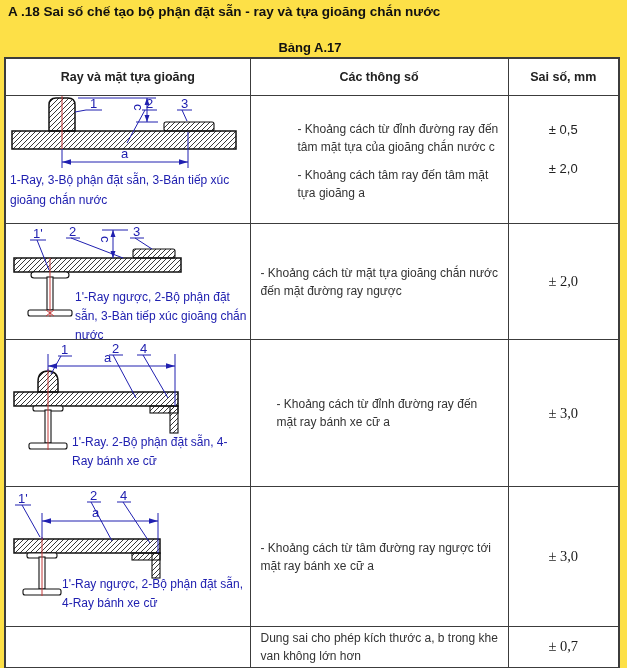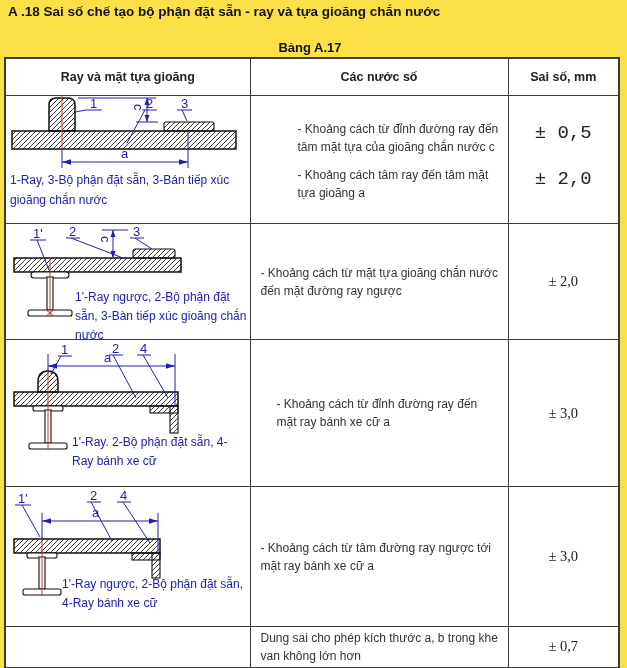--- a/index.html
+++ b/index.html
@@ -17,21 +17,21 @@
   td{vertical-align:top;padding:0;background:#fff;}
   .draw-cell{position:relative;}
   .draw-cell svg{position:absolute;left:0;top:0;}
   .cap{position:absolute;font-size:12px;line-height:1.7;color:#2020b0;}
   .params{font-size:12px;line-height:1.5;color:#333;padding:0 8px 0 10px;}
   .params p{margin:0 0 10px 0;}
   .mid{vertical-align:middle;}
   .tolcell{text-align:center;vertical-align:middle;font-family:"Liberation Serif",serif;
            font-size:14.5px;color:#1c1c1c;}
   .tol-stack{display:flex;flex-direction:column;align-items:center;}
-  .tol-stack div{font-family:Liberation Mono, monospace;font-size:19px;text-align:center;}
+  .tol-stack div{font-family:Liberation Sans, sans-serif;font-size:13px;text-align:center;}
   .lbl{font-size:13px;fill:#2020b0;}
   .dim{stroke:#2020b0;stroke-width:1;fill:none;}
   .arr{fill:#2020b0;stroke:none;}
   .edge{stroke:#111;stroke-width:1.5;}
   .thin{stroke:#111;stroke-width:1.1;}
   .red{stroke:#c43b3b;stroke-width:1;}
   .ul{stroke:#2020b0;stroke-width:1;}
 </style>
 </head>
 <body>
@@ -43,21 +43,21 @@
   <table class="tol">
     <colgroup>
         <col style="width:245px">
         <col style="width:258px">
         <col style="width:111px">
       </colgroup>
 
     <tbody>
         <tr style="height:29px">
       <th>Ray và mặt tựa gioăng</th>
-      <th>Các nước số</th>
+      <th>Các thông số</th>
       <th>Sai số, mm</th>
     </tr>
 
     <tr style="height:128px">
       <td class="draw-cell">
         <svg width="243" height="76" viewBox="0 0 243 76">
           <defs>
                 <pattern id="h1" patternUnits="userSpaceOnUse" width="5" height="5">
             <path d="M-1,1 l2,-2 M0,5 l5,-5 M4,6 l2,-2" stroke="#222" stroke-width="0.9"></path>
           </pattern>

